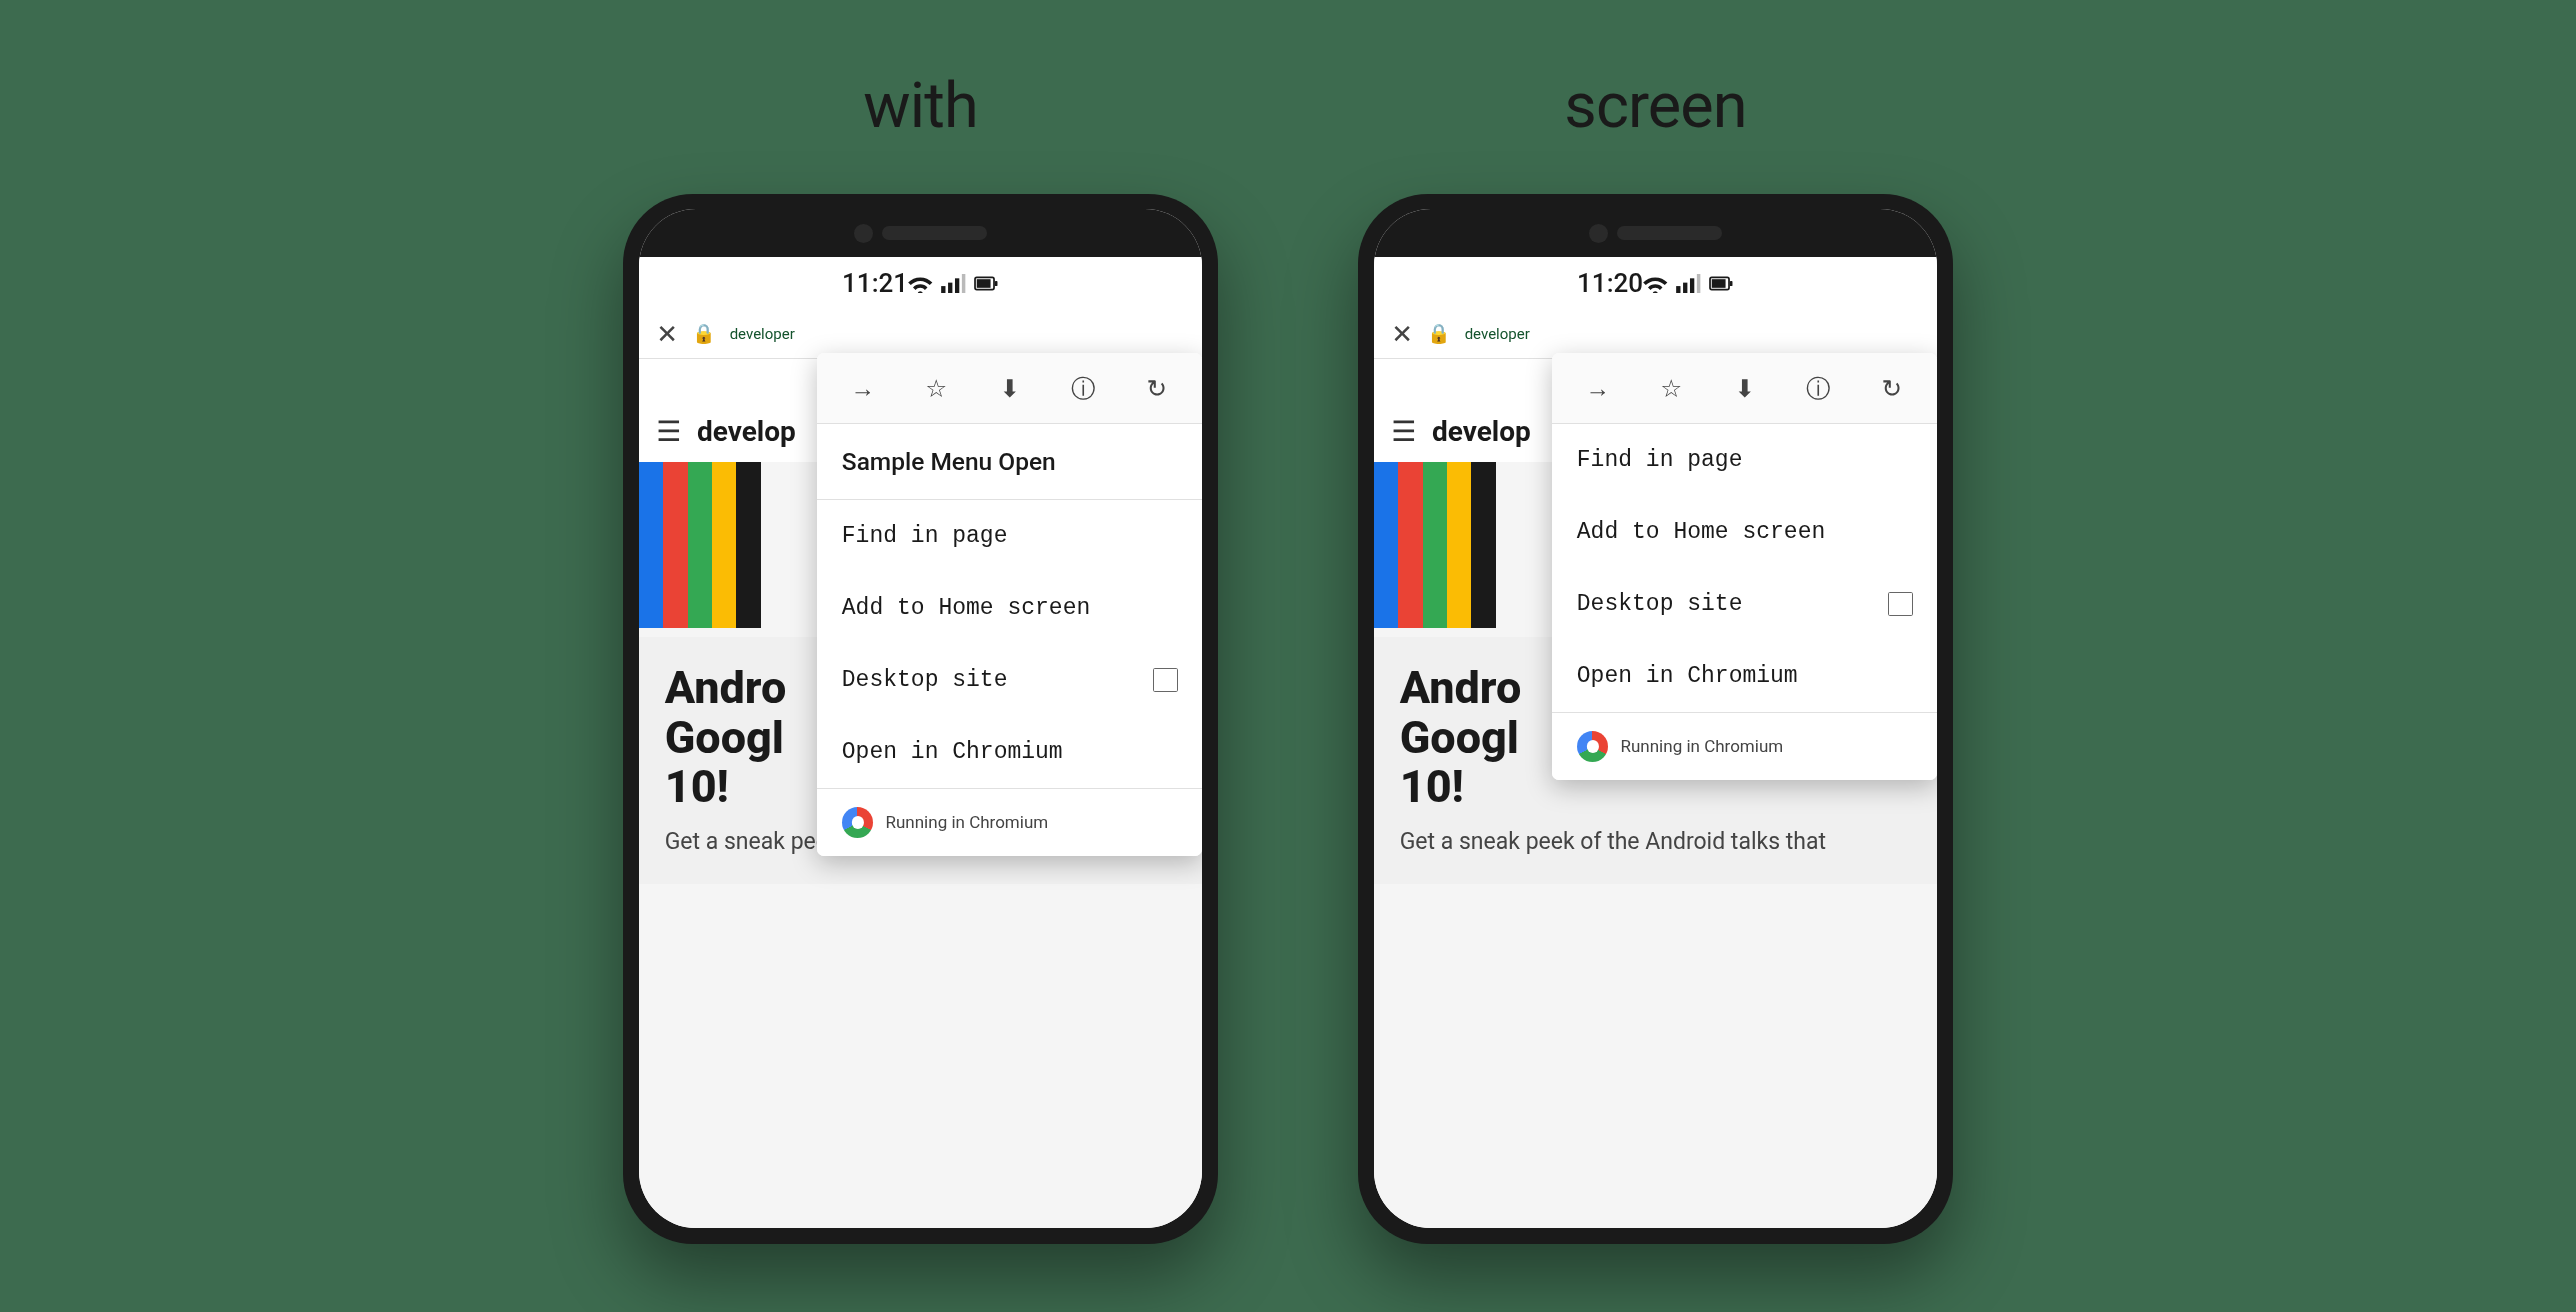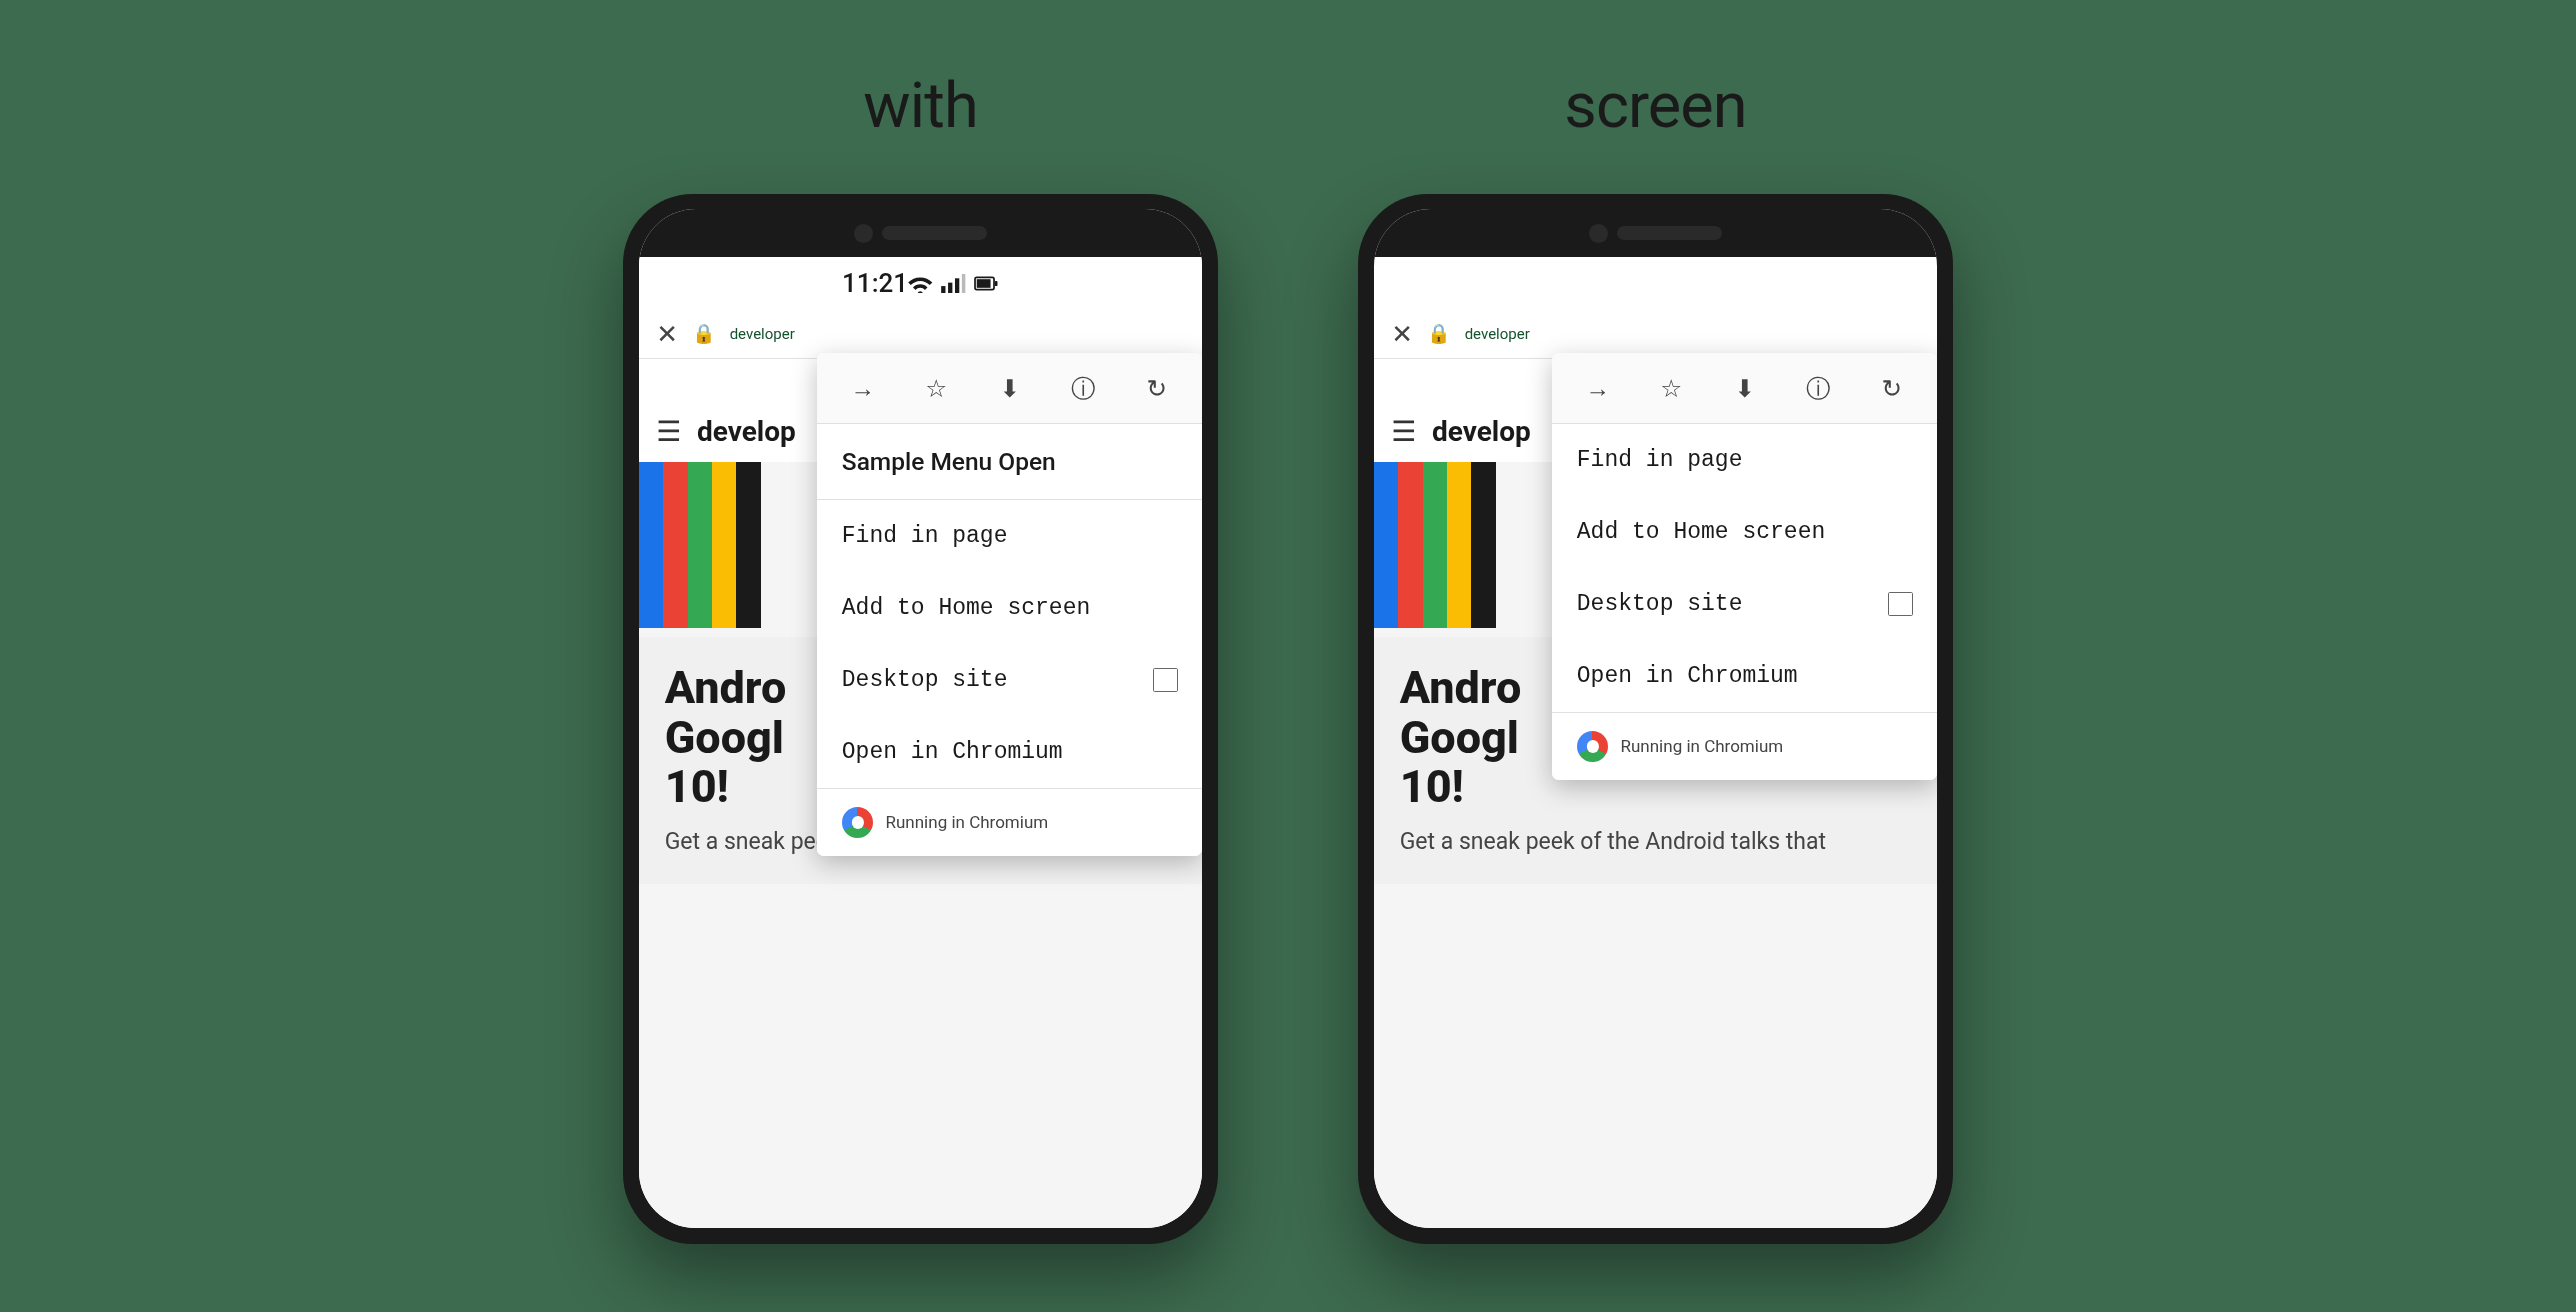--- a/index.html
+++ b/index.html
@@ -449,20 +449,39 @@
     <div class="phone-frame">
       <div class="phone-inner">
 
         <div class="phone-top-bar">
           <div class="camera-dot"></div>
           <div class="speaker-bar"></div>
         </div>
 
         <div class="power-button"></div>
 
+        <div class="status-bar">
+          <span class="status-time">11:20</span>
+          <div class="status-icons">
+            <svg class="status-icon" viewBox="0 0 28 22" fill="#1a1a1a">
+              <path d="M14 4C8.5 4 3.6 6.2 0 9.8l3 3C5.9 10.1 9.7 8 14 8s8.1 2.1 11 4.8l3-3C24.4 6.2 19.5 4 14 4zm0 8c-3.3 0-6.3 1.4-8.4 3.6l3 3C10 17 11.9 16 14 16s4 1 5.4 2.6l3-3C20.3 13.4 17.3 12 14 12zm0 8c-1.7 0-3 1.3-3 3s1.3 3 3 3 3-1.3 3-3-1.3-3-3-3z"></path>
+            </svg>
+            <svg class="status-icon" viewBox="0 0 28 22" fill="#1a1a1a">
+              <rect x="0" y="14" width="5" height="8"></rect>
+              <rect x="8" y="10" width="5" height="12"></rect>
+              <rect x="16" y="5" width="5" height="17"></rect>
+              <rect x="24" y="0" width="4" height="22" opacity="0.3"></rect>
+            </svg>
+            <svg class="status-icon" viewBox="0 0 28 22" fill="#1a1a1a">
+              <rect x="1" y="4" width="22" height="14" rx="2" ry="2" stroke="#1a1a1a" stroke-width="2" fill="none"></rect>
+              <rect x="3" y="6" width="16" height="10" fill="#1a1a1a"></rect>
+              <rect x="24" y="8" width="3" height="6" rx="1" fill="#1a1a1a"></rect>
+            </svg>
+          </div>
+        </div>
 
         <div class="browser-bar">
           <span class="browser-close-btn">✕</span>
           <span class="browser-lock-icon">🔒</span>
           <span class="browser-url">developer</span>
         </div>
 
         <div class="page-content">
 
           <div class="vertical-stripes">

